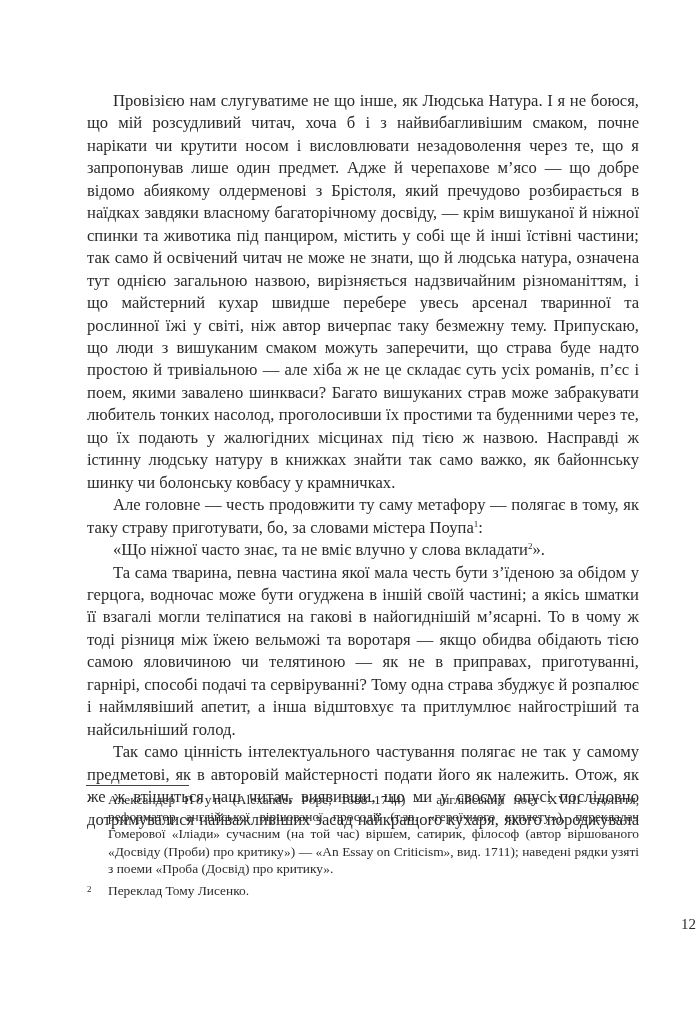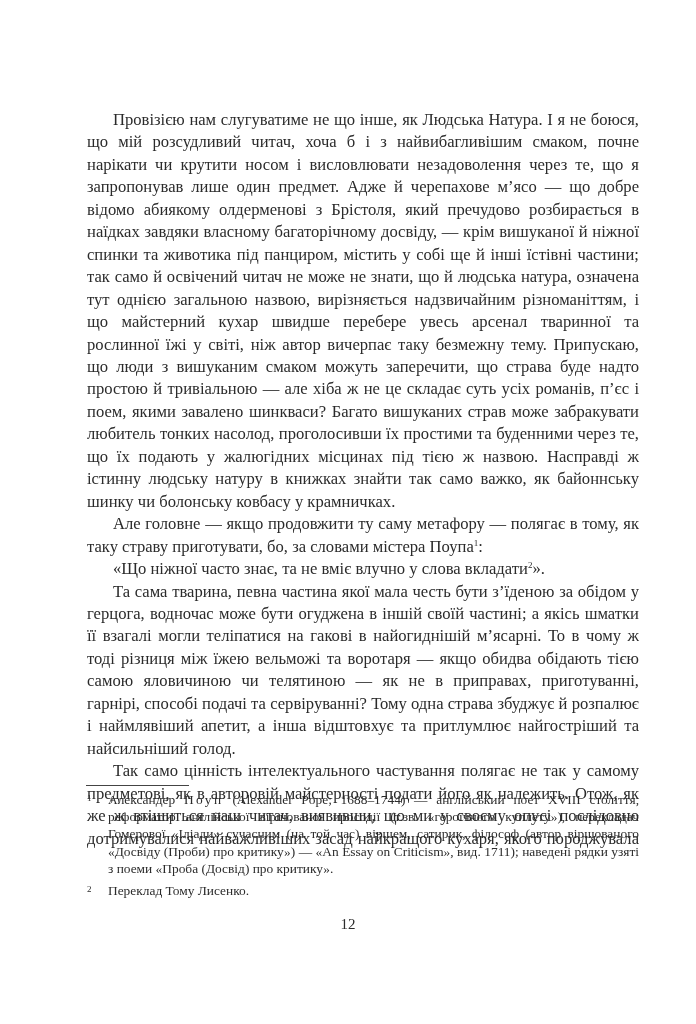--- a/index.html
+++ b/index.html
@@ -1,21 +1,20 @@
 <!DOCTYPE html>
 <html><head>
 <meta charset="utf-8">
 <style>
   html, body { margin: 0; padding: 0; background: #ffffff; }
   body { width: 696px; height: 1024px; position: relative; overflow: hidden; }
   .page {
     position: absolute; left: 87px; top: 90px; width: 552px;
     font-family: "DejaVu Serif", "Liberation Serif", serif;
     color: #2b2b2b;
-    margin-top: 19px;
   }
   .body-text {
     font-family: "Liberation Serif", "DejaVu Serif", serif;
     font-size: 16.6px;
     line-height: 22.45px;
     text-align: justify;
     text-align-last: left;
     margin: 0;
   }
   .para { text-indent: 26px; margin: 0; hyphens: manual; }
@@ -29,35 +28,35 @@
     position: absolute; left: 87px; top: 791px; width: 552px;
     font-family: "Liberation Serif", "DejaVu Serif", serif;
     font-size: 13.4px; line-height: 17.2px; color: #2b2b2b;
   }
   .fn { display: flex; margin-bottom: 5px; }
   .fn-num { width: 21px; flex: 0 0 21px; font-size: 9px; line-height: 14px; }
   .fn-text { flex: 1; text-align: justify; text-align-last: left; }
   .spaced { letter-spacing: 2.5px; }
   .page-number {
     position: absolute; left: 0; width: 696px; top: 916px;
-    text-align: center;
+    text-align: right;
     font-family: "Liberation Serif", "DejaVu Serif", serif;
     font-size: 15px; color: #2b2b2b;
   }
 </style>
 </head>
 <body>
 
 <div class="page">
   <div class="body-text">
     <p class="para">
       <span>Провізією нам слугуватиме не що інше, як Людська Натура. І я не боюся, що мій розсудливий читач, хоча б і з найвибагливішим смаком, почне нарікати чи крутити носом і висловлювати незадоволення через те, що я запропонував лише один предмет. Адже й черепахове м’ясо — що добре відомо абиякому олдерменові з Брістоля, який пречудово розбирається в наїдках завдяки власному багаторічному досвіду, — крім вишуканої й ніжної спинки та животика під панциром, містить у собі ще й інші їстівні частини; так само й освічений читач не може не знати, що й людська натура, означена тут однією загальною назвою, вирізняється надзвичайним різноманіттям, і що майстерний кухар швидше перебере увесь арсенал тваринної та рослинної їжі у світі, ніж автор вичерпає таку безмежну тему. Припускаю, що люди з вишуканим смаком можуть заперечити, що страва буде надто простою й тривіальною — але хіба ж не це складає суть усіх романів, п’єс і поем, якими завалено шинкваси? Багато вишуканих страв може забракувати любитель тонких насолод, проголосивши їх простими та буденними через те, що їх подають у жалюгідних місцинах під тією ж назвою. Насправді ж істинну людську натуру в книжках знайти так само важко, як байоннську шинку чи болонську ковбасу у крамничках.</span>
     </p>
     <p class="para">
-      <span>Але головне — якщо продовжити ту саму метафору — полягає в тому, як таку страву приготувати, бо, за словами містера Поупа</span><sup class="fnref">1</sup><span>:</span>
+      <span>Але головне — честь продовжити ту саму метафору — полягає в тому, як таку страву приготувати, бо, за словами містера Поупа</span><sup class="fnref">1</sup><span>:</span>
     </p>
     <p class="quote">
       <span>«Що ніжної часто знає, та не вміє влучно у слова вкладати</span><sup class="fnref">2</sup><span>».</span>
     </p>
     <p class="para">
       <span>Та сама тварина, певна частина якої мала честь бути з’їденою за обідом у герцога, водночас може бути огуджена в іншій своїй частині; а якісь шматки її взагалі могли теліпатися на гакові в найогиднішій м’ясарні. То в чому ж тоді різниця між їжею вельможі та воротаря — якщо обидва обідають тією самою яловичиною чи телятиною — як не в приправах, приготуванні, гарнірі, способі подачі та сервіруванні? Тому одна страва збуджує й розпалює і наймлявіший апетит, а інша відштовхує та притлумлює найгостріший та найсильніший голод.</span>
     </p>
     <p class="para" style="text-align-last: justify;">
       <span>Так само цінність інтелектуального частування полягає не так у самому предметові, як в авторовій майстерності подати його як належить. Отож, як же ж втішиться наш читач, виявивши, що ми у своєму опусі послідовно дотримувалися найважливіших засад найкращого кухаря, якого породжувала</span>
     </p>

